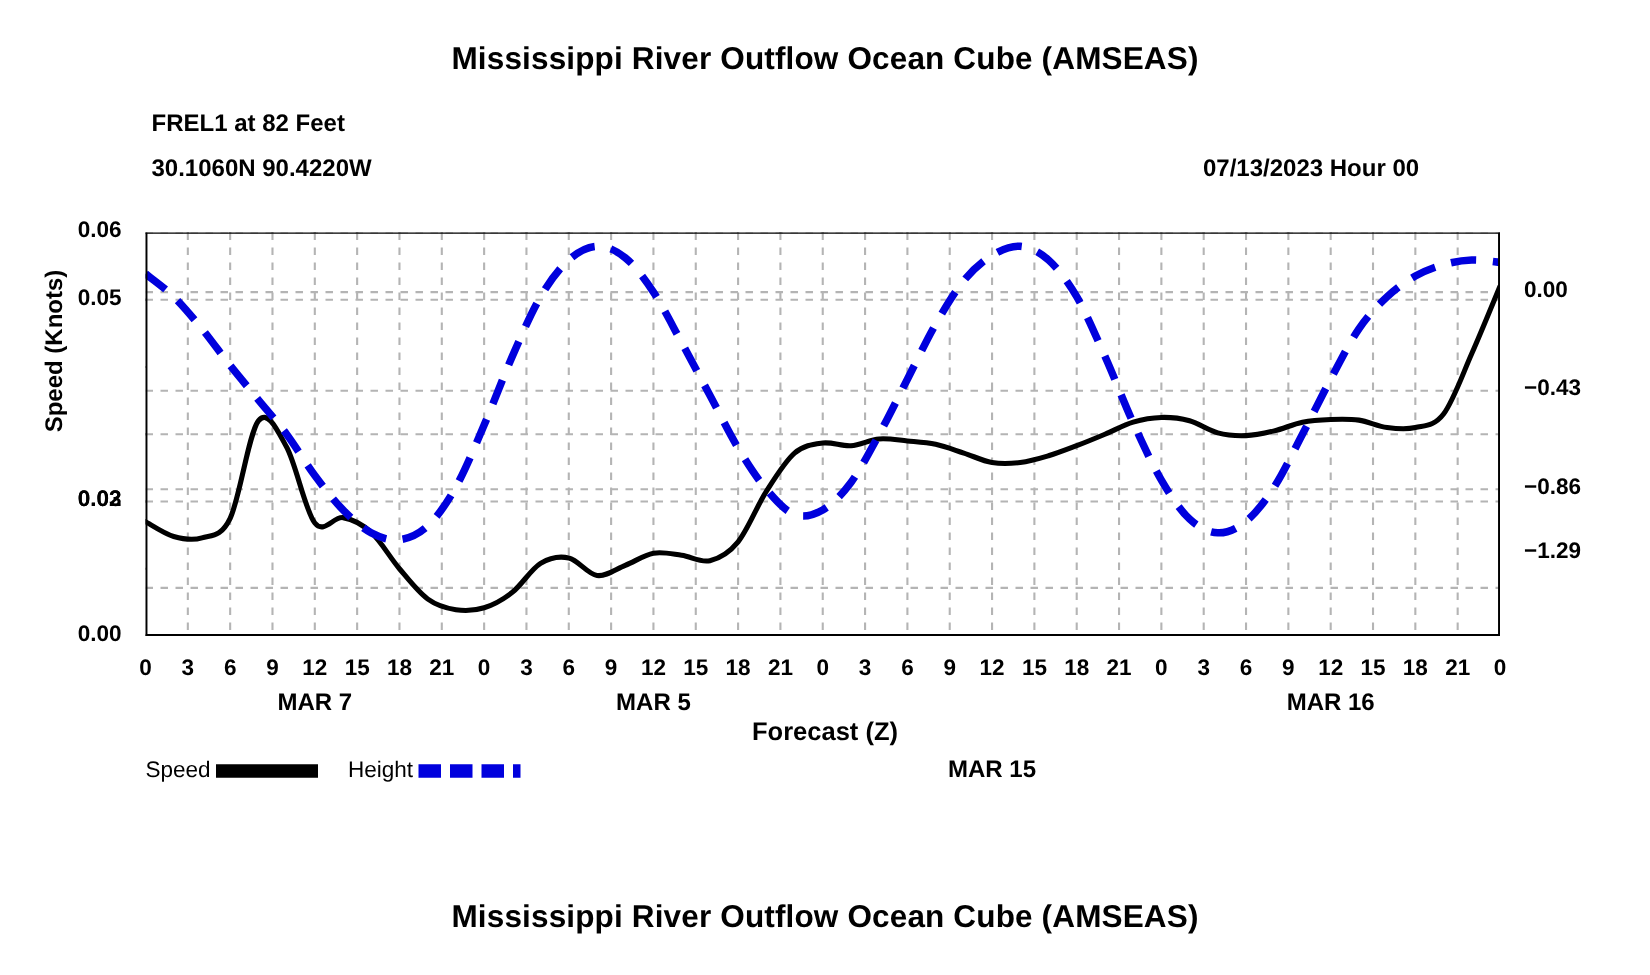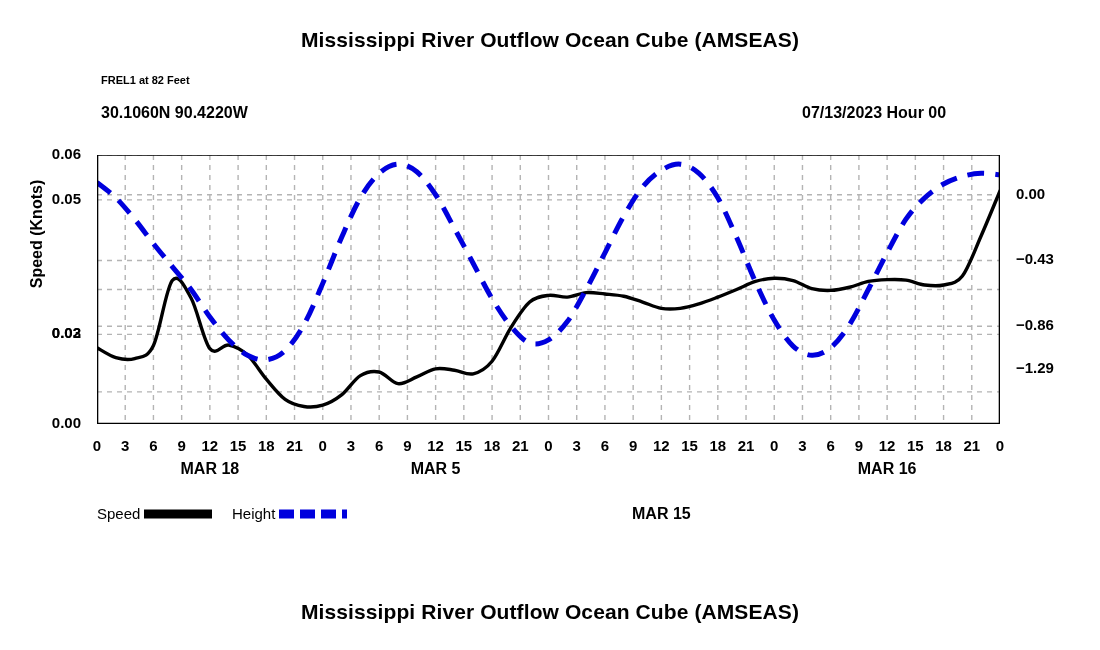--- a/index.html
+++ b/index.html
@@ -16,21 +16,21 @@
   
   .title-top{
     position:absolute;left:0;top:28px;width:1100px;
     text-align:center;font-size:21px;font-weight:bold;letter-spacing:.1px;
   }
   .title-bottom{
     position:absolute;left:0;top:600px;width:1100px;
     text-align:center;font-size:21px;font-weight:bold;letter-spacing:.1px;
   }
   .station-line1{
-    position:absolute;left:101px;top:74px;font-size:11px;font-weight:bold;
+    position:absolute;left:101px;top:74px;font-size:16px;font-weight:bold;
   }
   .station-line2{
     position:absolute;left:101px;top:104px;font-size:16px;font-weight:bold;
   }
   .subtitle{
     position:absolute;left:435px;top:99px;font-size:19px;font-weight:bold;
   }
   .datestamp{
     position:absolute;left:802px;top:104px;font-size:16px;font-weight:bold;
   }
@@ -83,20 +83,21 @@
 <div class="page">
 
   <div class="title-top">Mississippi River Outflow Ocean Cube (AMSEAS)</div>
 
   <div class="station-line1">FREL1 at 82 Feet</div>
   <div class="station-line2">30.1060N  90.4220W</div>
   <div class="datestamp">07/13/2023 Hour 00</div>
 
   <div class="ylabel-left">Speed (Knots)</div>
 
+  <div class="xlabel">Forecast (Z)</div>
 
   <div class="plot">
     <svg id="plot-svg" width="903" height="269" viewBox="0 0 903 269">
         <line x1="28.21875" y1="0" x2="28.21875" y2="269" stroke="#b4b4b4" stroke-width="1.4" stroke-dasharray="5,5"></line>
         <line x1="56.4375" y1="0" x2="56.4375" y2="269" stroke="#b4b4b4" stroke-width="1.4" stroke-dasharray="5,5"></line>
         <line x1="84.65625" y1="0" x2="84.65625" y2="269" stroke="#b4b4b4" stroke-width="1.4" stroke-dasharray="5,5"></line>
         <line x1="112.875" y1="0" x2="112.875" y2="269" stroke="#b4b4b4" stroke-width="1.4" stroke-dasharray="5,5"></line>
         <line x1="141.09375" y1="0" x2="141.09375" y2="269" stroke="#b4b4b4" stroke-width="1.4" stroke-dasharray="5,5"></line>
         <line x1="169.3125" y1="0" x2="169.3125" y2="269" stroke="#b4b4b4" stroke-width="1.4" stroke-dasharray="5,5"></line>
         <line x1="197.53125" y1="0" x2="197.53125" y2="269" stroke="#b4b4b4" stroke-width="1.4" stroke-dasharray="5,5"></line>
@@ -254,21 +255,21 @@
       <div class="tick-x" style="left: 726.031px;">21</div>
       <div class="tick-x" style="left: 754.25px;">0</div>
       <div class="tick-x" style="left: 782.469px;">3</div>
       <div class="tick-x" style="left: 810.688px;">6</div>
       <div class="tick-x" style="left: 838.906px;">9</div>
       <div class="tick-x" style="left: 867.125px;">12</div>
       <div class="tick-x" style="left: 895.344px;">15</div>
       <div class="tick-x" style="left: 923.562px;">18</div>
       <div class="tick-x" style="left: 951.781px;">21</div>
       <div class="tick-x" style="left: 980px;">0</div>
-      <div class="daylabel" style="left: 149.875px;">MAR 18</div>
+      <div class="daylabel" style="left: 149.875px;">MAR 7</div>
       <div class="daylabel" style="left: 375.625px;">MAR 5</div>
       <div class="daylabel" style="left: 601.375px; margin-top: 45px;">MAR 15</div>
       <div class="daylabel" style="left: 827.125px;">MAR 16</div>
     </div>
 
   <div class="legend" id="legend">
       <div class="legend-item" style="left: 0px;">
         <span class="legend-text">Speed</span>
         <svg width="72" height="14" class="swatch">
           <line x1="2" y1="7" x2="70" y2="7" stroke="#000000" stroke-width="9"></line>

